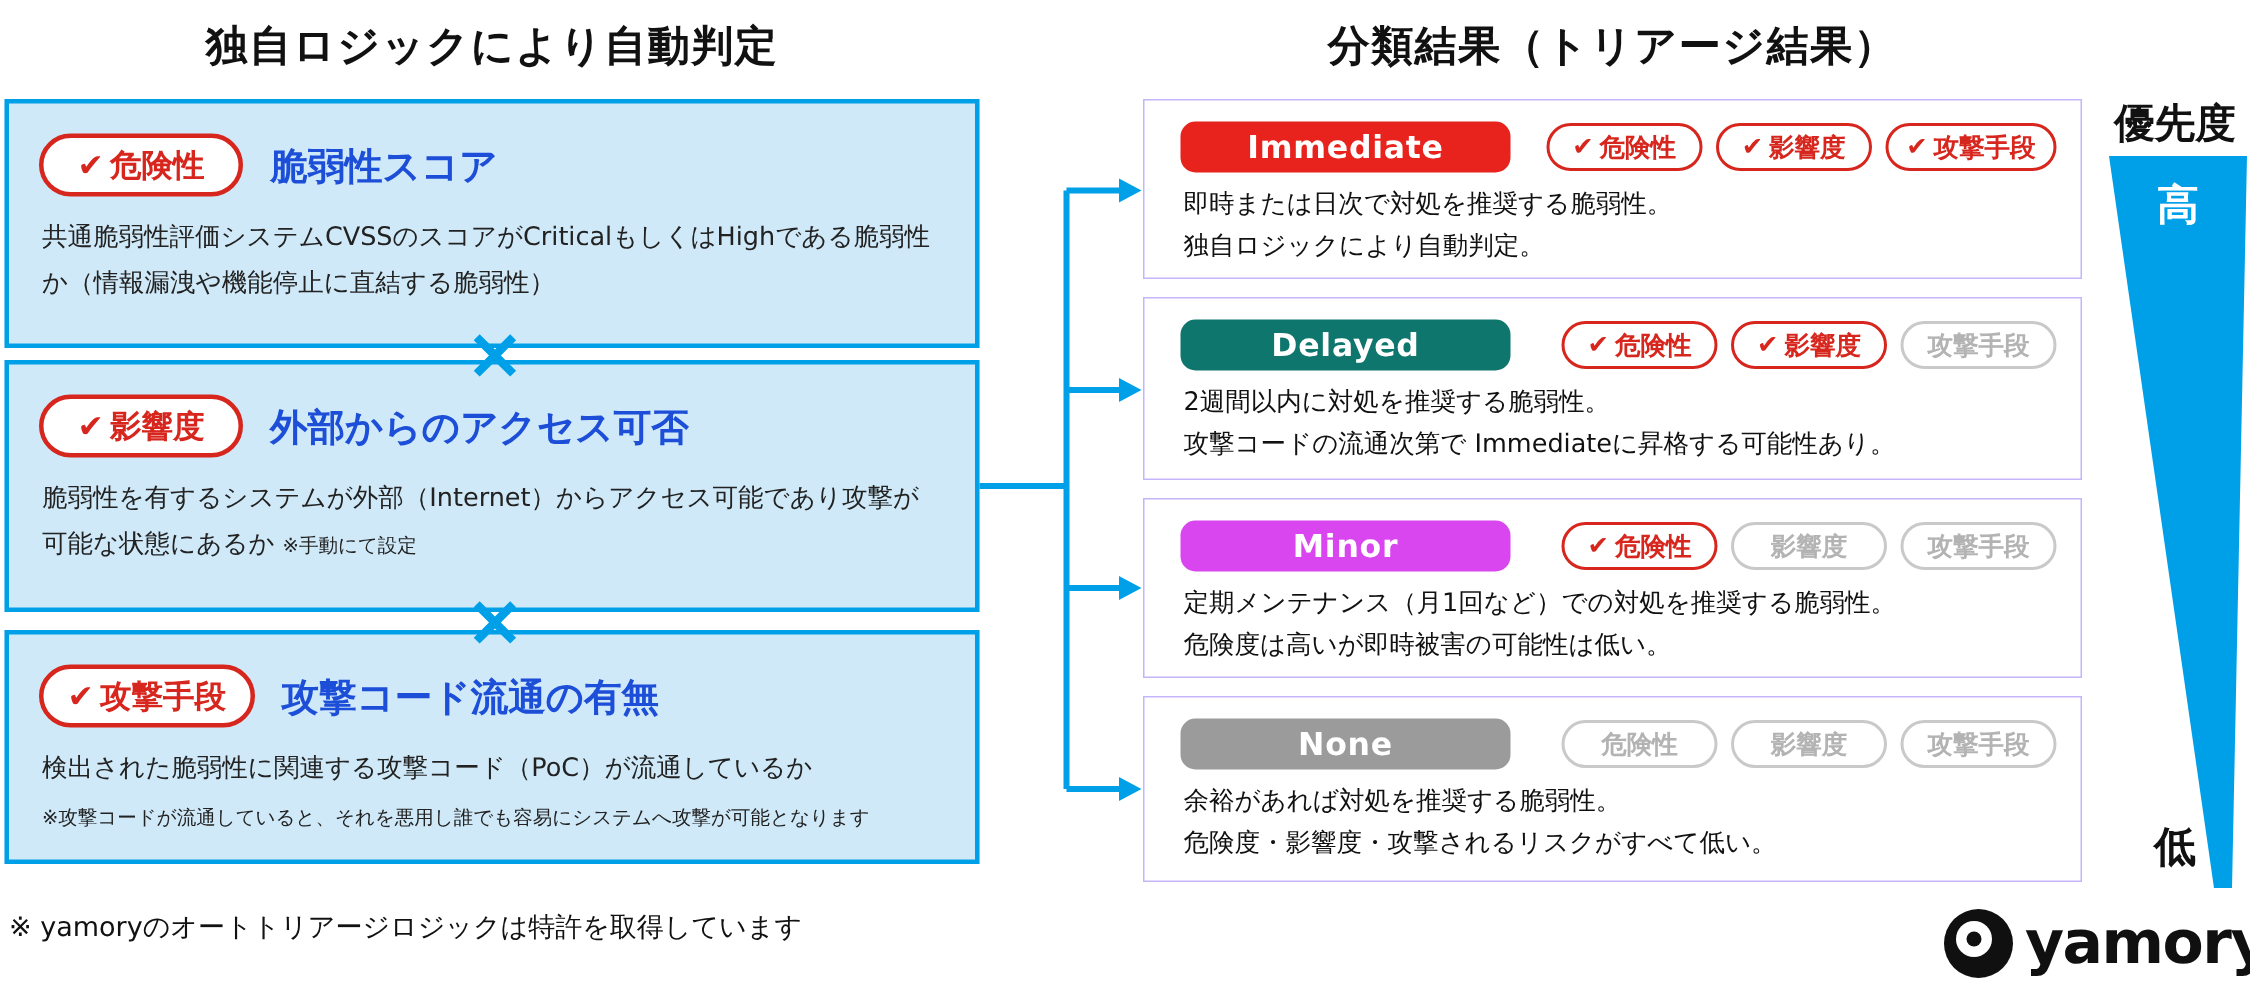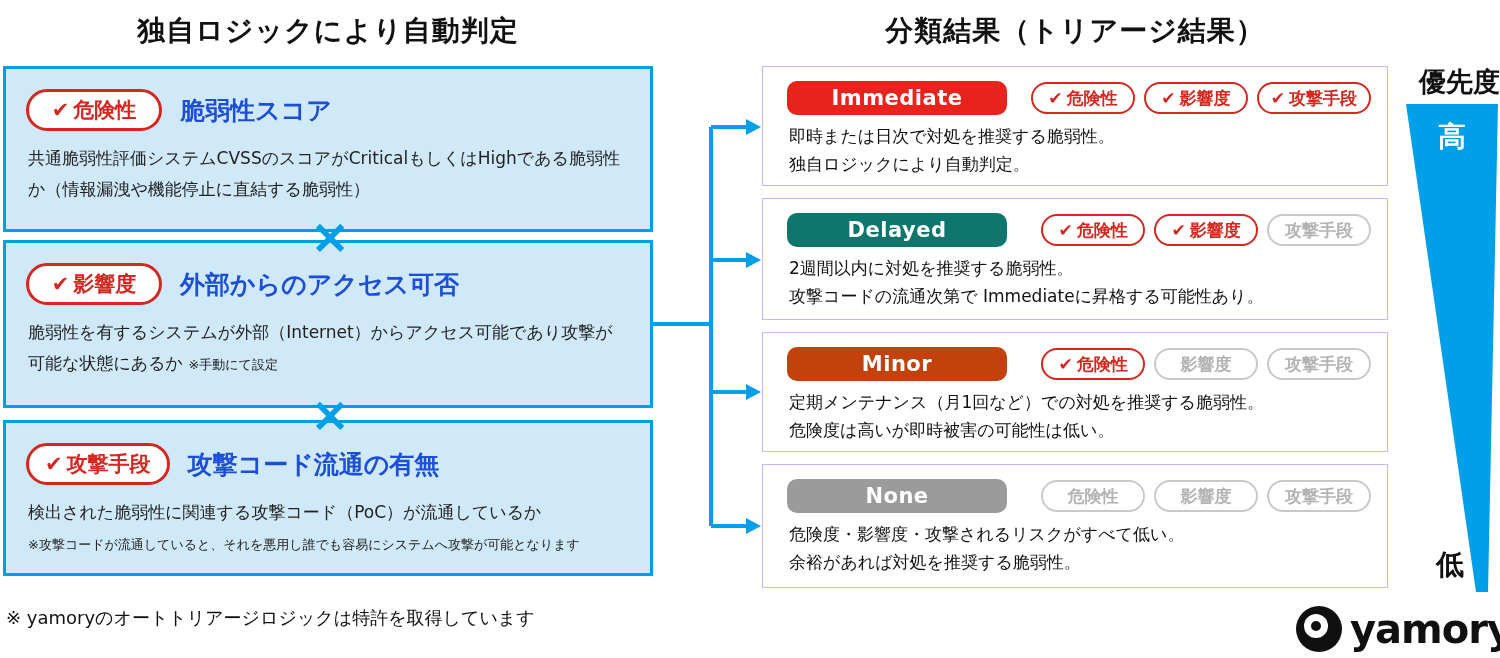--- a/index.html
+++ b/index.html
@@ -34,21 +34,21 @@
     padding:0 12px; border-radius:999px; border:2.5px solid #c9c9c9; color:#b3b3b3; font-size:17px;
     font-weight:bold; background:#fff; white-space:nowrap; }
   .r-badge.on { border-color:#d7261d; color:#d7261d; }
   .chk { margin-right:4px; }
   .chk:empty { display:none; }
   .result-lines { padding:8px 20px 0 26px; font-size:17px; line-height:1.62; color:#111; }
 
   .footnote { position:absolute; left:6px; top:606px; font-size:18px; color:#111; }
 
   
-  .priority-label { position:absolute; left:1400px; top:64px; width:100px; text-align:right; font-size:27px; font-weight:bold; color:#111; }
+  .priority-label { position:absolute; left:1400px; top:64px; width:100px; text-align:center; font-size:27px; font-weight:bold; color:#111; }
   .wedge-wrap { position:absolute; left:1406px; top:104px; width:92px; height:488px; }
   .priority-high { position:absolute; left:1406px; top:118px; width:92px; text-align:center; font-size:28px; font-weight:bold; color:#fff; z-index:2; }
   .priority-low  { position:absolute; left:1426px; top:546px; width:48px; text-align:center; font-size:28px; font-weight:bold; color:#111; z-index:2; }
 
   
   .logo { position:absolute; left:1296px; top:606px; display:flex; align-items:center; gap:8px; }
   .logo-mark { position:relative; width:46px; height:46px; border-radius:50%; background:#101010; }
   .logo-mark::before { content:""; position:absolute; left:8px; top:8px; width:24px; height:24px; border-radius:50%; background:#fff; }
   .logo-mark::after  { content:""; position:absolute; left:15px; top:15px; width:10px; height:10px; border-radius:50%; background:#101010; }
   .logo-text { font-size:40px; font-weight:bold; color:#101010; letter-spacing:-1px; }
@@ -170,21 +170,21 @@
       </div>
     </div>
     <div class="result-lines">
       <div>2週間以内に対処を推奨する脆弱性。</div>
       <div>攻撃コードの流通次第で Immediateに昇格する可能性あり。</div>
     </div>
   </div>
 
   <div class="result-box" style="top:332px;height:120px;">
     <div class="result-head">
-      <div class="result-pill" style="background-color: #c2410c;">Minor</div>
+      <div class="result-pill" style="background-color: #d946ef;">Minor</div>
       <div class="result-badges">
         <span class="r-badge on">
             <span class="chk">✔</span>
             <span>危険性</span>
           </span>
         <span class="r-badge">
             <span>影響度</span>
           </span>
         <span class="r-badge">
             <span>攻撃手段</span>
@@ -206,22 +206,22 @@
           </span>
         <span class="r-badge">
             <span>影響度</span>
           </span>
         <span class="r-badge">
             <span>攻撃手段</span>
           </span>
       </div>
     </div>
     <div class="result-lines">
+      <div>余裕があれば対処を推奨する脆弱性。</div>
       <div>危険度・影響度・攻撃されるリスクがすべて低い。</div>
-      <div>余裕があれば対処を推奨する脆弱性。</div>
     </div>
   </div>
 
   <div class="priority-label">優先度</div>
   <div class="wedge-wrap">
     <svg width="92" height="488">
       <polygon points="0,0 92,0 82,488 70,488" fill="#00a0e9"></polygon>
     </svg>
   </div>
   <div class="priority-high">高</div>

